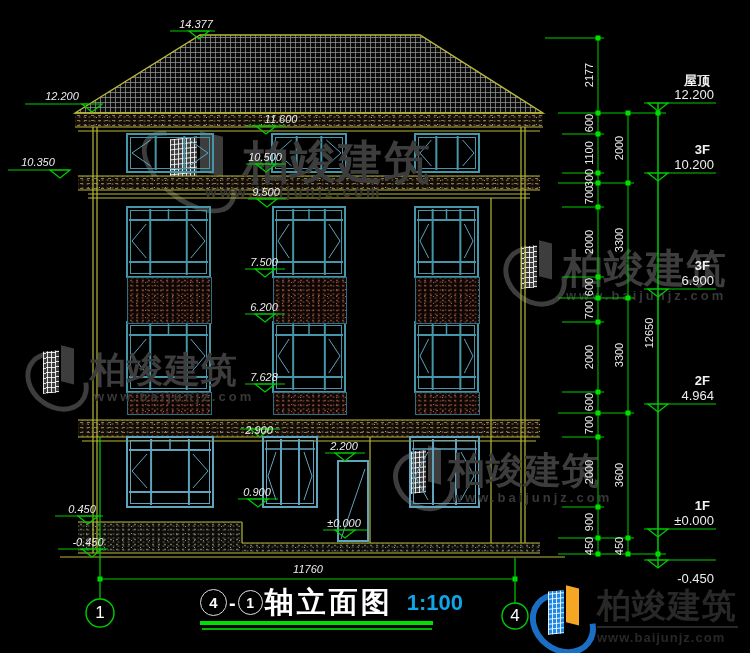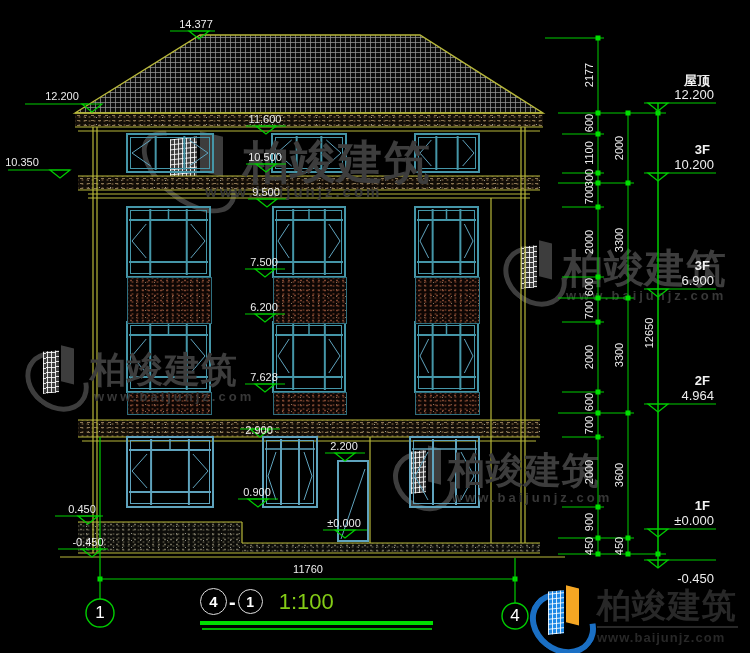--- a/index.html
+++ b/index.html
@@ -22,42 +22,42 @@
         background-image:radial-gradient(#7c4530 1px,transparent 1.4px),
                          radial-gradient(#4f2a1c 1px,transparent 1.3px),
                          radial-gradient(#8a715a .7px,transparent 1px);
         background-size:6px 5px,5px 4px,9px 7px;background-position:0 0,2px 2px,4px 1px;}
   .speckle-gray{position:absolute;z-index:2;background-color:#0c0c09;
         background-image:radial-gradient(#6e6a58 1px,transparent 1.4px),
                          radial-gradient(#3c3a2e 1px,transparent 1.3px),
                          radial-gradient(#8f8f85 .7px,transparent 1px);
         background-size:6px 5px,5px 4px,9px 7px;background-position:0 0,3px 2px,4px 1px;}
   .mtext{position:absolute;color:#ededed;font-size:11px;line-height:12px;white-space:nowrap;
-         transform:translateX(-50%);z-index:9;}
+         transform:translateX(-50%);z-index:9;font-style:italic;}
   .rot{position:absolute;color:#ededed;font-size:11px;white-space:nowrap;z-index:9;
        transform:translate(-50%,-50%) rotate(-90deg);}
   .fl-name{position:absolute;color:#f2f2f2;font-size:13px;font-weight:bold;white-space:nowrap;
          text-align:center;z-index:9;transform:translateX(-100%);}
   .fl-val{position:absolute;color:#ededed;font-size:13px;white-space:nowrap;text-align:right;
          z-index:9;transform:translateX(-100%);}
   .axis-num{position:absolute;color:#fff;font-size:17px;z-index:9;transform:translate(-50%,-50%);}
   .wm-text{position:absolute;font-weight:bold;white-space:nowrap;color:#3d3d3d;z-index:6;
            letter-spacing:1px;line-height:1;}
   .wm-url{position:absolute;font-weight:bold;white-space:nowrap;color:#383838;z-index:6;
           letter-spacing:3px;line-height:1;}
   .icon-wrap{position:absolute;}
   .swoosh{position:absolute;left:-6%;top:14%;width:100%;height:78%;border-radius:50%;
           transform:rotate(38deg);}
   .b1{position:absolute;left:30%;top:8%;width:27%;height:72%;transform:skewY(-6deg);}
   .b2{position:absolute;left:60%;top:2%;width:23%;height:62%;transform:skewY(14deg);}
   .title-row{position:absolute;left:200px;top:588px;display:flex;align-items:center;z-index:9;}
   .cnum{border:1.6px solid #dedede;border-radius:50%;color:#fff;display:flex;align-items:center;
         justify-content:center;font-weight:bold;box-sizing:border-box;}
   .title-text{color:#fff;font-weight:bold;font-size:29px;letter-spacing:3px;line-height:1;}
-  .title-scale{color:#84cc16;font-weight:normal;font-size:22px;margin-left:14px;line-height:1;}
+  .title-scale{color:#0ea5e9;font-weight:bold;font-size:22px;margin-left:14px;line-height:1;}
   .title-dash{color:#fff;font-weight:bold;font-size:20px;margin:0 2px;line-height:1;}
   .uline1{position:absolute;left:200px;top:621px;width:233px;height:4px;background:#00df00;z-index:9;}
   .uline2{position:absolute;left:202px;top:628px;width:230px;height:1.5px;background:#00b400;z-index:9;}
   .logo-text{position:absolute;left:597px;top:588px;width:142px;color:#282828;font-weight:bold;
              font-size:34px;letter-spacing:1px;line-height:1;z-index:9;white-space:nowrap;}
   .logo-url{position:absolute;left:597px;top:626px;width:141px;color:#282828;font-weight:bold;
             font-size:13px;letter-spacing:1px;border-top:2px solid #282828;padding-top:2px;
             z-index:9;white-space:nowrap;}
 </style>
 </head>
@@ -394,24 +394,24 @@
       <div class="rot" style="left: 589px; top: 522px;">900</div>
       <div class="rot" style="left: 589px; top: 546px;">450</div>
       <div class="rot" style="left: 619px; top: 148px;">2000</div>
       <div class="rot" style="left: 619px; top: 240px;">3300</div>
       <div class="rot" style="left: 619px; top: 355px;">3300</div>
       <div class="rot" style="left: 619px; top: 475px;">3600</div>
       <div class="rot" style="left: 619px; top: 546px;">450</div>
       <div class="rot" style="left: 649px; top: 333px;">12650</div>
       <div class="mtext" style="left: 196px; top: 18px;">14.377</div>
       <div class="mtext" style="left: 62px; top: 90px;">12.200</div>
-      <div class="mtext" style="left: 22px; top: 156px;">10.350</div>
+      <div class="mtext" style="left: 38px; top: 156px;">10.350</div>
       <div class="mtext" style="left: 82px; top: 503px;">0.450</div>
       <div class="mtext" style="left: 88px; top: 536px;">-0.450</div>
-      <div class="mtext" style="left: 265px; top: 113px;">11.600</div>
+      <div class="mtext" style="left: 281px; top: 113px;">11.600</div>
       <div class="mtext" style="left: 265px; top: 151px;">10.500</div>
       <div class="mtext" style="left: 266px; top: 186px;">9.500</div>
       <div class="mtext" style="left: 264px; top: 256px;">7.500</div>
       <div class="mtext" style="left: 264px; top: 301px;">6.200</div>
       <div class="mtext" style="left: 264px; top: 371px;">7.628</div>
       <div class="mtext" style="left: 259px; top: 416px; margin-top: 8px;">2.900</div>
       <div class="mtext" style="left: 344px; top: 440px;">2.200</div>
       <div class="mtext" style="left: 257px; top: 486px;">0.900</div>
       <div class="mtext" style="left: 344px; top: 517px;">±0.000</div>
       <div class="fl-name" style="left: 710px; top: 72px;">屋顶</div>
@@ -427,20 +427,21 @@
       <div class="fl-val" style="left: 714px; top: 571px;">-0.450</div>
       <div class="mtext" style="left: 308px; top: 563px; text-align: right;">11760</div>
       <div class="axis-num" style="left: 100px; top: 613px;">1</div>
       <div class="axis-num" style="left: 515px; top: 616px;">4</div>
     </div>
 
   <div class="title-row">
     <div class="cnum" style="width:27px;height:27px;font-size:15px;">4</div>
     <span class="title-dash">-</span>
     <div class="cnum" style="width:25px;height:25px;font-size:14px;margin-right:2px;">1</div>
+    <span class="title-text">轴立面图</span>
     <span class="title-scale">1:100</span>
   </div>
   <div class="uline1"></div>
   <div class="uline2"></div>
 
   <div class="icon-wrap" id="logo-icon" style="left:531px;top:586px;width:58px;height:60px;z-index:9;"></div>
   <div class="logo-text">柏竣建筑</div>
   <div class="logo-url">www.baijunjz.com</div>
 <div class="icon-wrap" style="left: 531px; top: 586px; width: 58px; height: 60px;">
       <div class="swoosh" style="border-width: 6px; border-style: solid; border-color: transparent rgb(26, 111, 196) rgb(26, 111, 196); border-image: initial;"></div>

